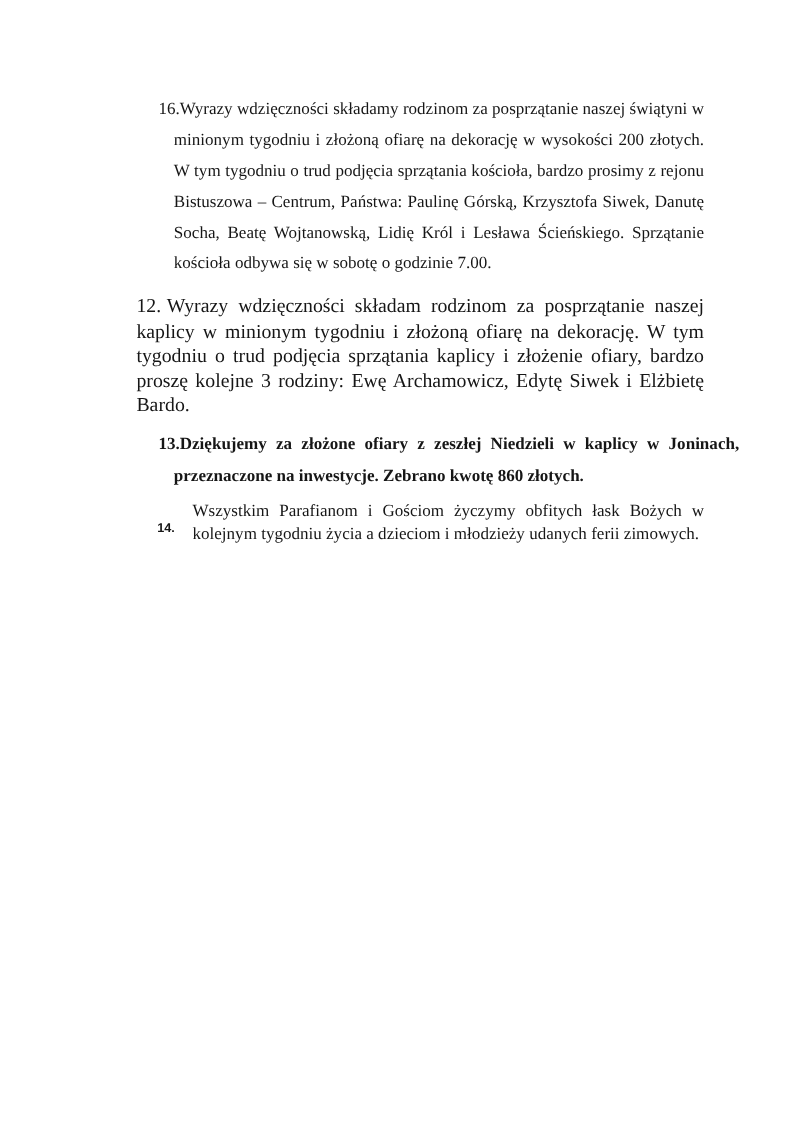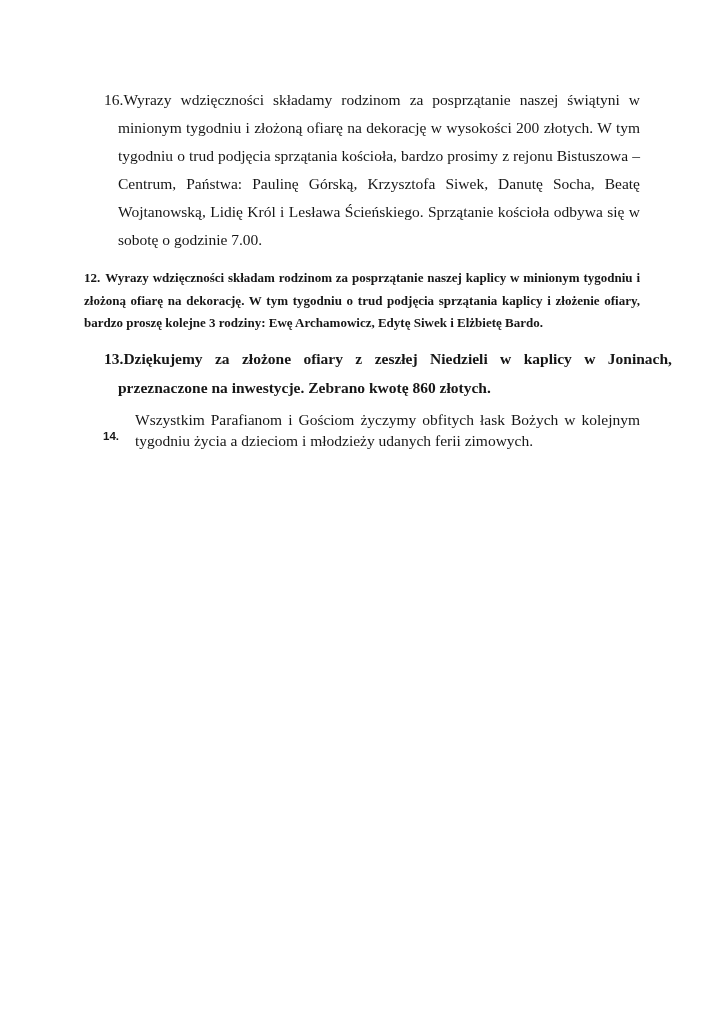--- a/index.html
+++ b/index.html
@@ -9,38 +9,38 @@
   }
   .page {
     position: relative;
     width: 724px;
     height: 1024px;
     background: #ffffff;
     font-family: "Liberation Serif", "DejaVu Serif", serif;
     color: #161616;
     overflow: hidden;
     box-sizing: border-box;
+    padding-left: 40px;
   }
   .item {
     text-align: justify;
     margin: 0;
   }
   
   .item-a {
     margin: 86px 84px 13px 118px;
     font-size: 15.5px;
     line-height: 28px;
     text-indent: -14px;
   }
   
   .item-b {
     margin: 0 84px 9px 84px;
-    font-size: 13px;
+    font-size: 18px;
     line-height: 22.5px;
-    font-weight: bold;
   }
   .item-b .num { margin-right: 5px; }
   
   .item-c {
     margin: 0 52px 7px 118px;
     font-size: 15.5px;
     line-height: 29px;
     font-weight: bold;
     text-indent: -14px;
   }

